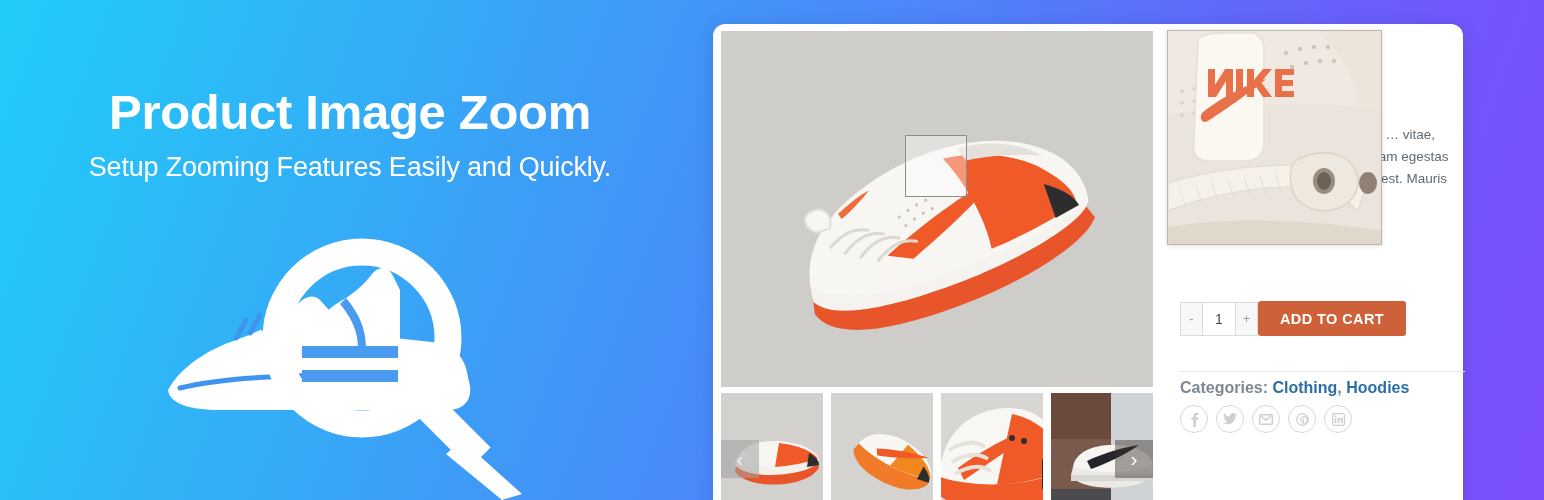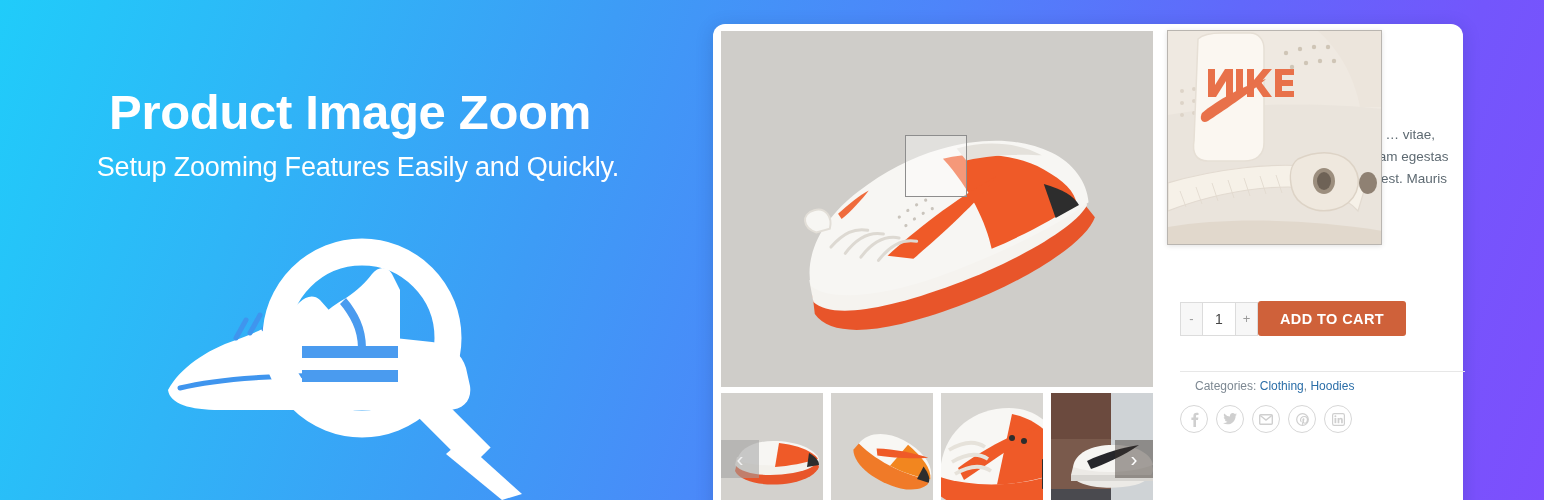--- a/index.html
+++ b/index.html
@@ -21,21 +21,21 @@
   .promo {
     position:absolute; left:0; top:0; width:700px; height:352px;
   }
   .promo-title {
     position:absolute; left:0; top:84px; width:700px;
     text-align:center; color:#ffffff;
     font-size:49px; font-weight:bold; letter-spacing:-0.3px;
     white-space:nowrap;
   }
   .promo-sub {
-    position:absolute; left:8px; top:152px; width:700px;
+    position:absolute; left:0; top:152px; width:700px;
     text-align:center; color:#ffffff;
     font-size:27px; font-weight:normal; letter-spacing:-0.2px;
     white-space:nowrap;
   }
   .promo-logo {
     position:absolute; left:150px; top:228px;
     width:400px; height:272px;
   }
 
   
@@ -126,22 +126,22 @@
     font-family:"Liberation Sans", sans-serif;
     font-size:14.5px; font-weight:bold; letter-spacing:0.4px;
     cursor:pointer;
   }
 
   .divider {
     position:absolute; left:467px; top:347px;
     width:285px; height:1px; background:#e7e7e7;
   }
   .categories {
-    position:absolute; left:482px; top:355px;
-    font-size:12px; color:#7d8892;
+    position:absolute; left:467px; top:355px;
+    font-size:16px; color:#7d8892;font-weight:bold;
   }
   .categories a { color:#2b6ea8; text-decoration:none; cursor:pointer; }
 
   .socials {
     position:absolute; left:467px; top:381px;
     display:flex; gap:8px;
   }
   .soc {
     width:26px; height:26px; border-radius:50%;
     border:1.5px solid #d7d7d7;

